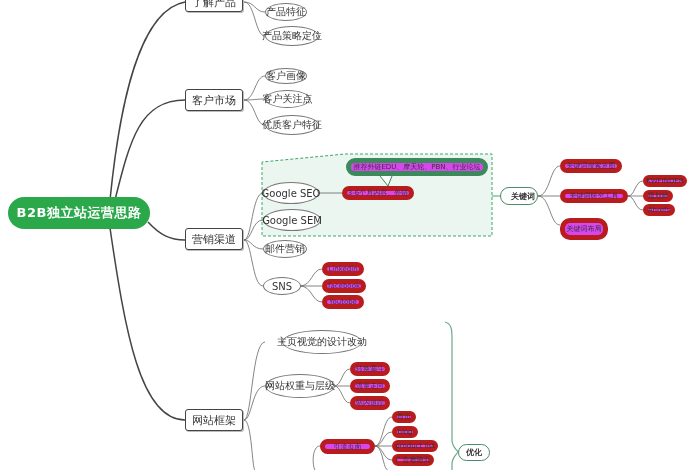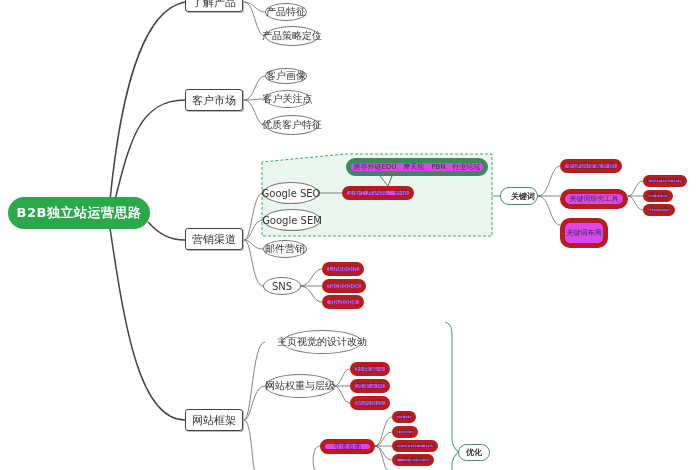--- a/index.html
+++ b/index.html
@@ -92,22 +92,22 @@
 <div class="node ell" style="left:263px;top:240px;width:44px;height:18px;">邮件营销</div>
 <div class="node ell" style="left:263px;top:277px;width:38px;height:18px;">SNS</div>
 <div class="node pill" style="left:322px;top:262px;width:42px;height:14px;">Linkedin</div>
 <div class="node pill" style="left:322px;top:279px;width:44px;height:14px;">facebook</div>
 <div class="node pill" style="left:322px;top:295px;width:42px;height:14px;">Youtobe</div>
 <div class="node pill" style="left:342px;top:186px;width:72px;height:14px;">3-6个月内容、外链</div>
 <div class="node pill" style="left:346px;top:158px;width:142px;height:18px;border-color:#3a8a5a;">推荐外链EDU、摩天轮、PBN、行业论坛</div>
 
 <div class="node gpill" style="left:500px;top:187px;width:38px;height:18px;padding-left:8px;">关键词</div>
 <div class="node pill" style="left:560px;top:159px;width:62px;height:14px;">关键词搜索意图</div>
-<div class="node pill" style="left:560px;top:189px;width:68px;height:20px;">关键词研究工具</div>
-<div class="node pill" style="left:560px;top:218px;width:48px;height:30px;">关键词布局</div>
+<div class="node pill" style="left:560px;top:189px;width:68px;height:14px;">关键词研究工具</div>
+<div class="node pill" style="left:560px;top:218px;width:48px;height:22px;">关键词布局</div>
 <div class="node pill" style="left:643px;top:175px;width:44px;height:12px;">KWFINDER</div>
 <div class="node pill" style="left:643px;top:190px;width:30px;height:12px;">规划师</div>
 <div class="node pill" style="left:643px;top:204px;width:32px;height:12px;">Ahrefs</div>
 
 <div class="node main" style="left:185px;top:409px;width:58px;height:22px;">网站框架</div>
 <div class="node ell" style="left:282px;top:330px;width:80px;height:24px;text-align:right;">主页视觉的设计改动</div>
 <div class="node ell" style="left:265px;top:374px;width:70px;height:24px;">网站权重与层级</div>
 <div class="node pill" style="left:350px;top:362px;width:40px;height:14px;">转换漏斗</div>
 <div class="node pill" style="left:350px;top:379px;width:40px;height:14px;">流量走向</div>
 <div class="node pill" style="left:350px;top:396px;width:40px;height:14px;">站内追踪</div>

